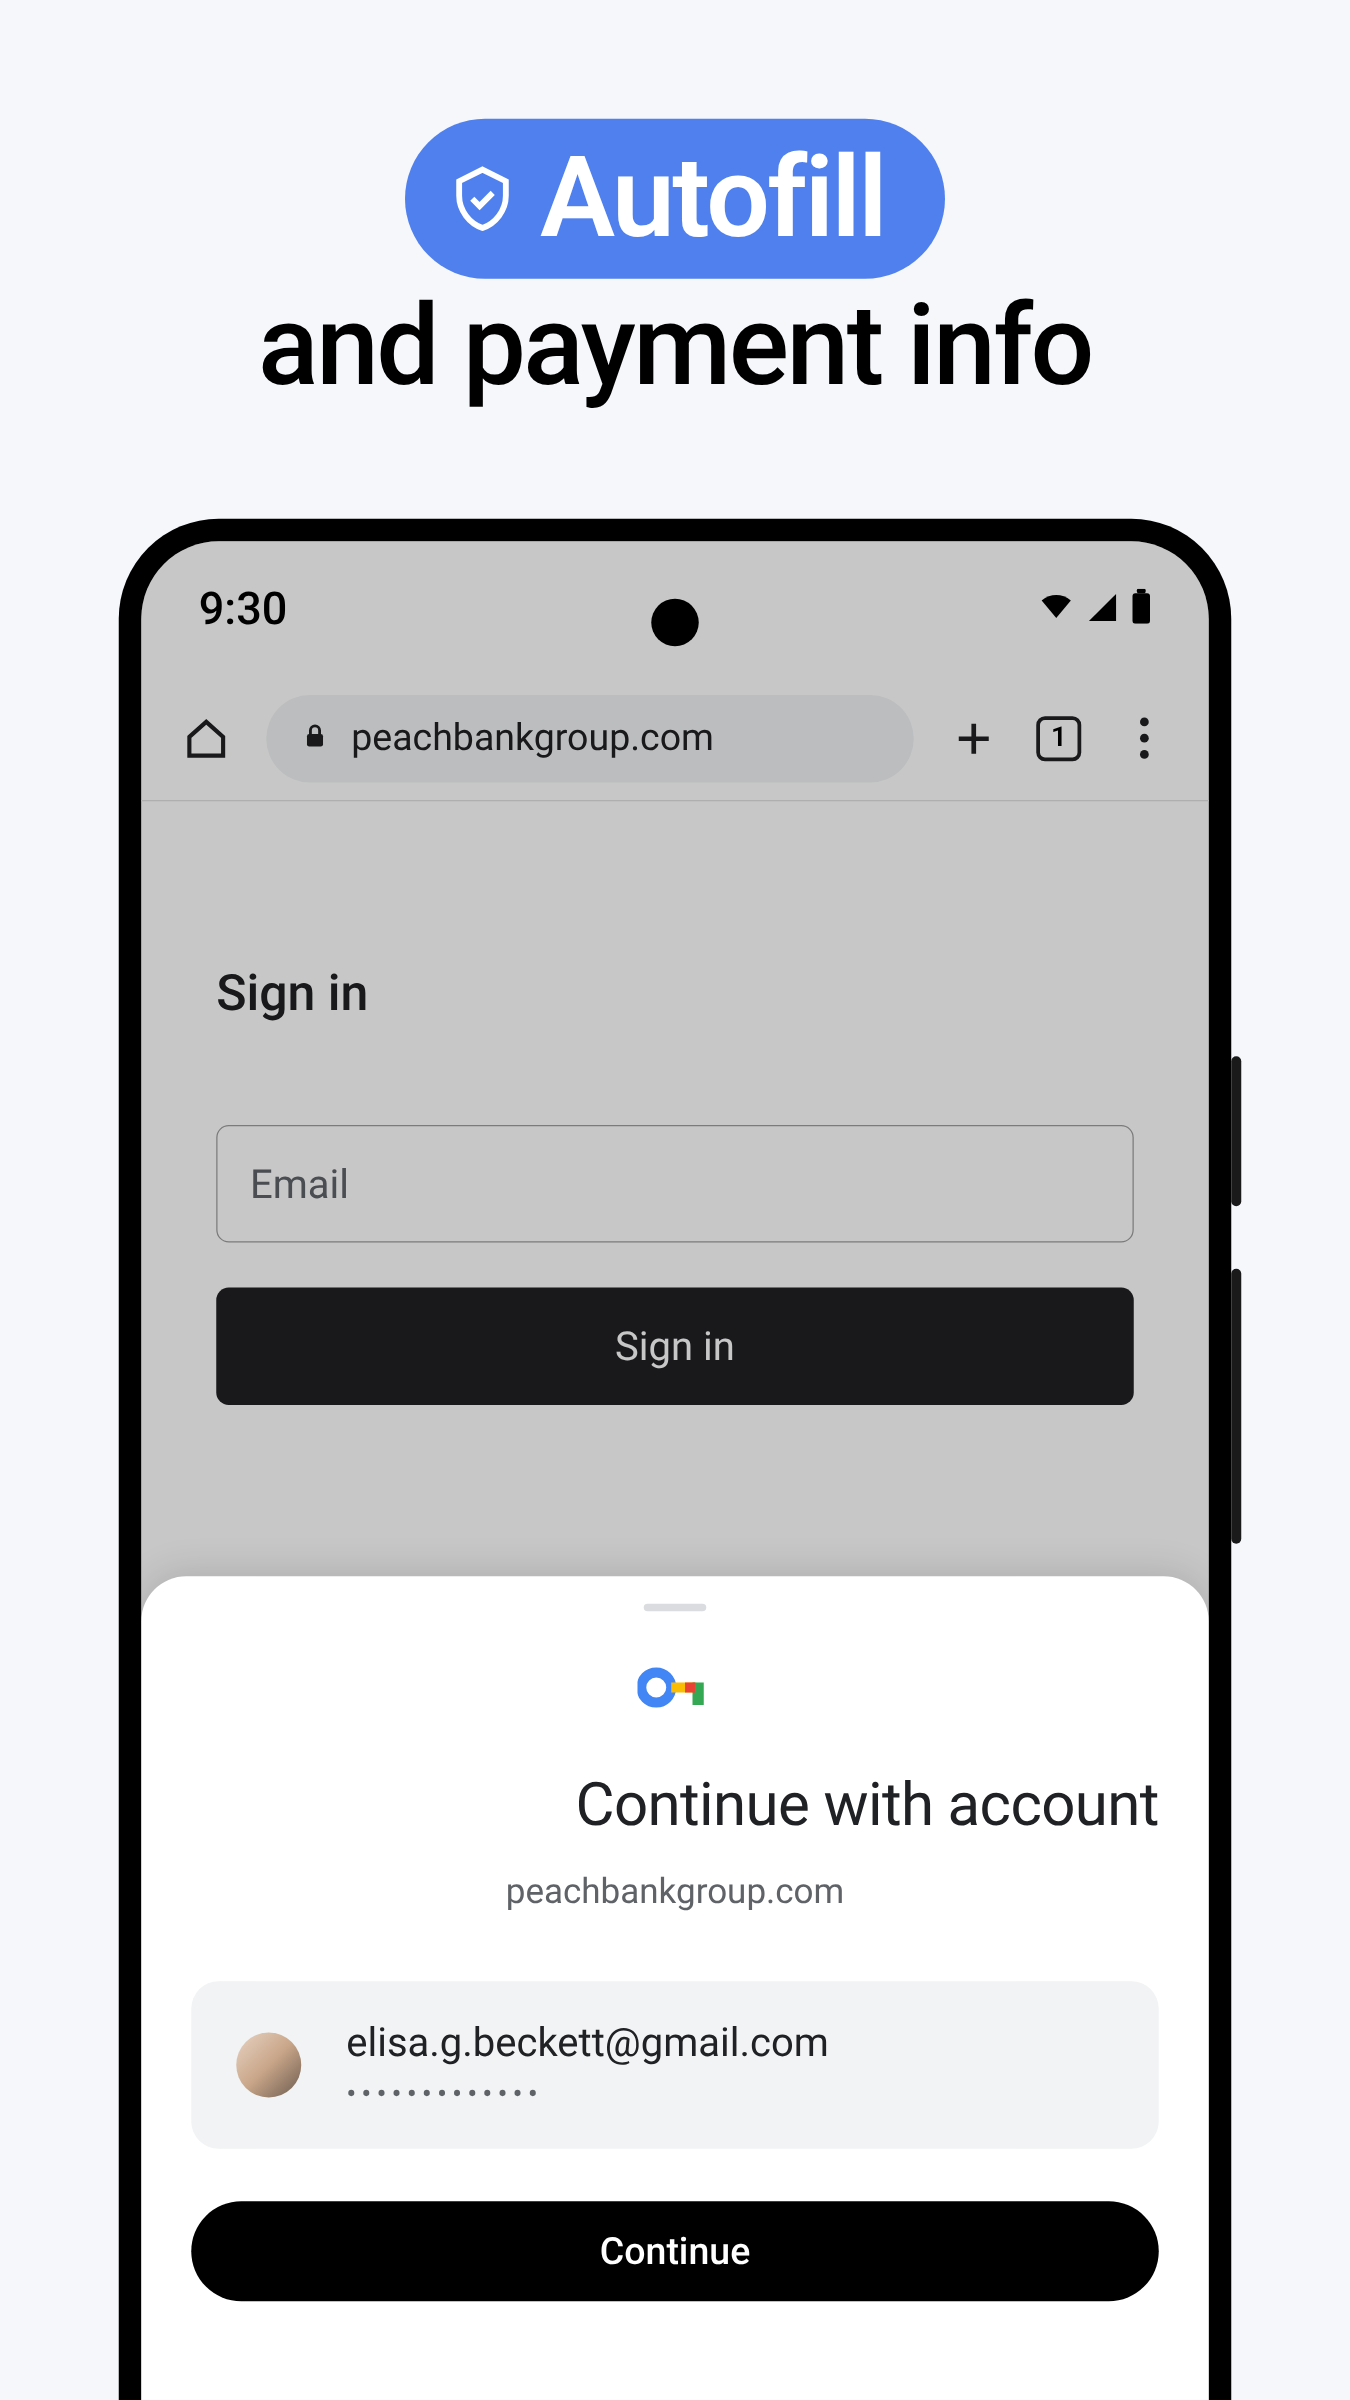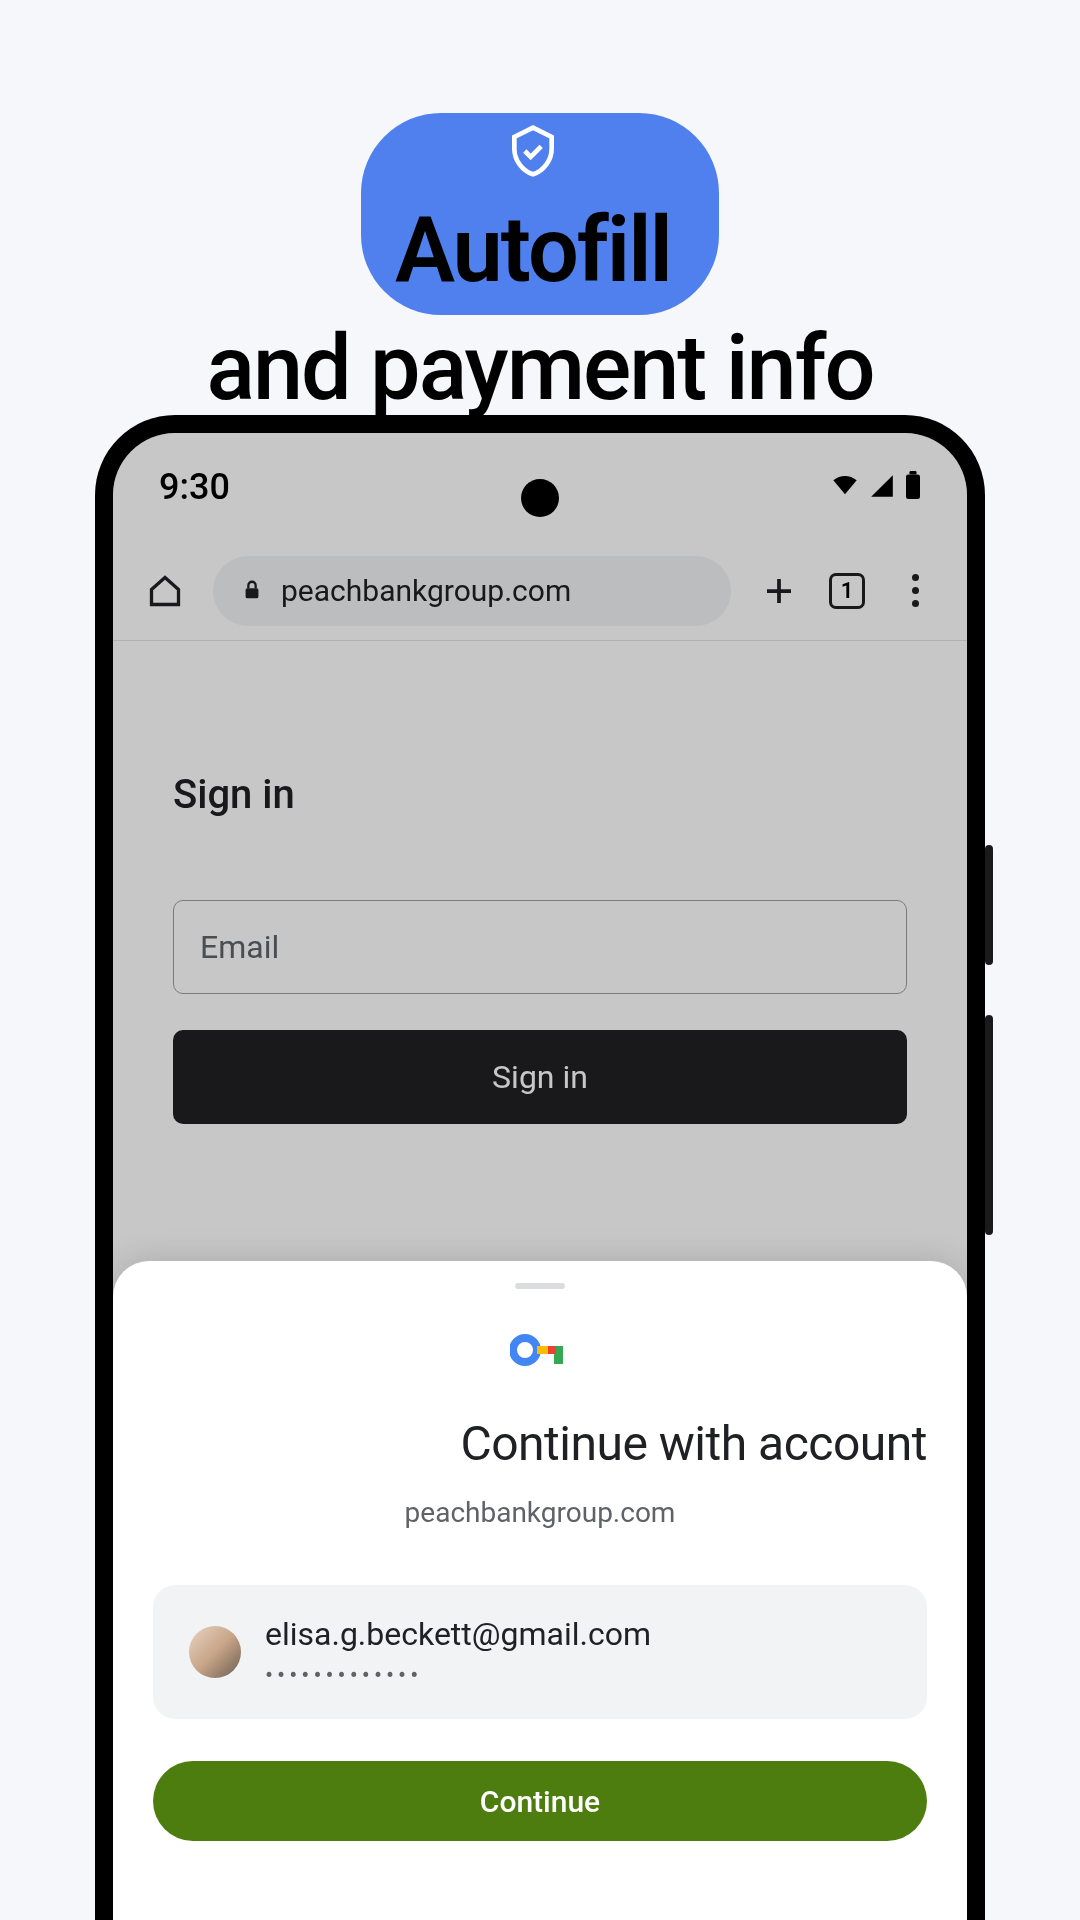--- a/index.html
+++ b/index.html
@@ -18,25 +18,24 @@
       font-weight: 550;
       line-height: 1.2;
       color: #000;
       letter-spacing: -2px;
     }
     .badge-autofill {
       display: inline-flex;
       align-items: center;
       gap: 18px;
       background: #4f80ed;
-      color: #000000;
+      color: #ffffff;
       padding: 10px 48px 10px 34px;
       border-radius: 80px;
       font-weight: 600;
-      flex-direction: column;
     }
     .shield-icon-wrap { display: inline-flex; }
     .headline-line2 { margin-top: 0; }
 
     .phone-frame {
       position: absolute;
       left: 50%;
       top: 415px;
       transform: translateX(-50%);
       width: 890px;
@@ -215,36 +214,36 @@
       color: #5f6368;
       margin-top: 24px;
     }
     .account-card {
       margin-top: 56px;
       background: #f1f3f4;
       border-radius: 22px;
       padding: 30px 36px;
       display: flex;
       align-items: center;
-      gap: 24px;
+      gap: 36px;
     }
     .avatar {
       width: 52px;
       height: 52px;
       border-radius: 50%;
       background: linear-gradient(135deg, #e8d4c4 0%, #c9a689 50%, #6b5b4f 100%);
     }
     .account-info { display: flex; flex-direction: column; gap: 8px; }
     .account-email { font-size: 32px; color: #202124; }
     .account-pw { font-size: 24px; letter-spacing: 4px; color: #5f6368; }
     .continue-btn {
       margin-top: 42px;
       width: 100%;
       height: 80px;
-      background: #4d7c0f;
+      background: #000000;
       color: #fff;
       border-radius: 40px;
       display: flex;
       align-items: center;
       justify-content: center;
       font-size: 30px;
       font-weight: 500;
     }
   </style>
 </head>

